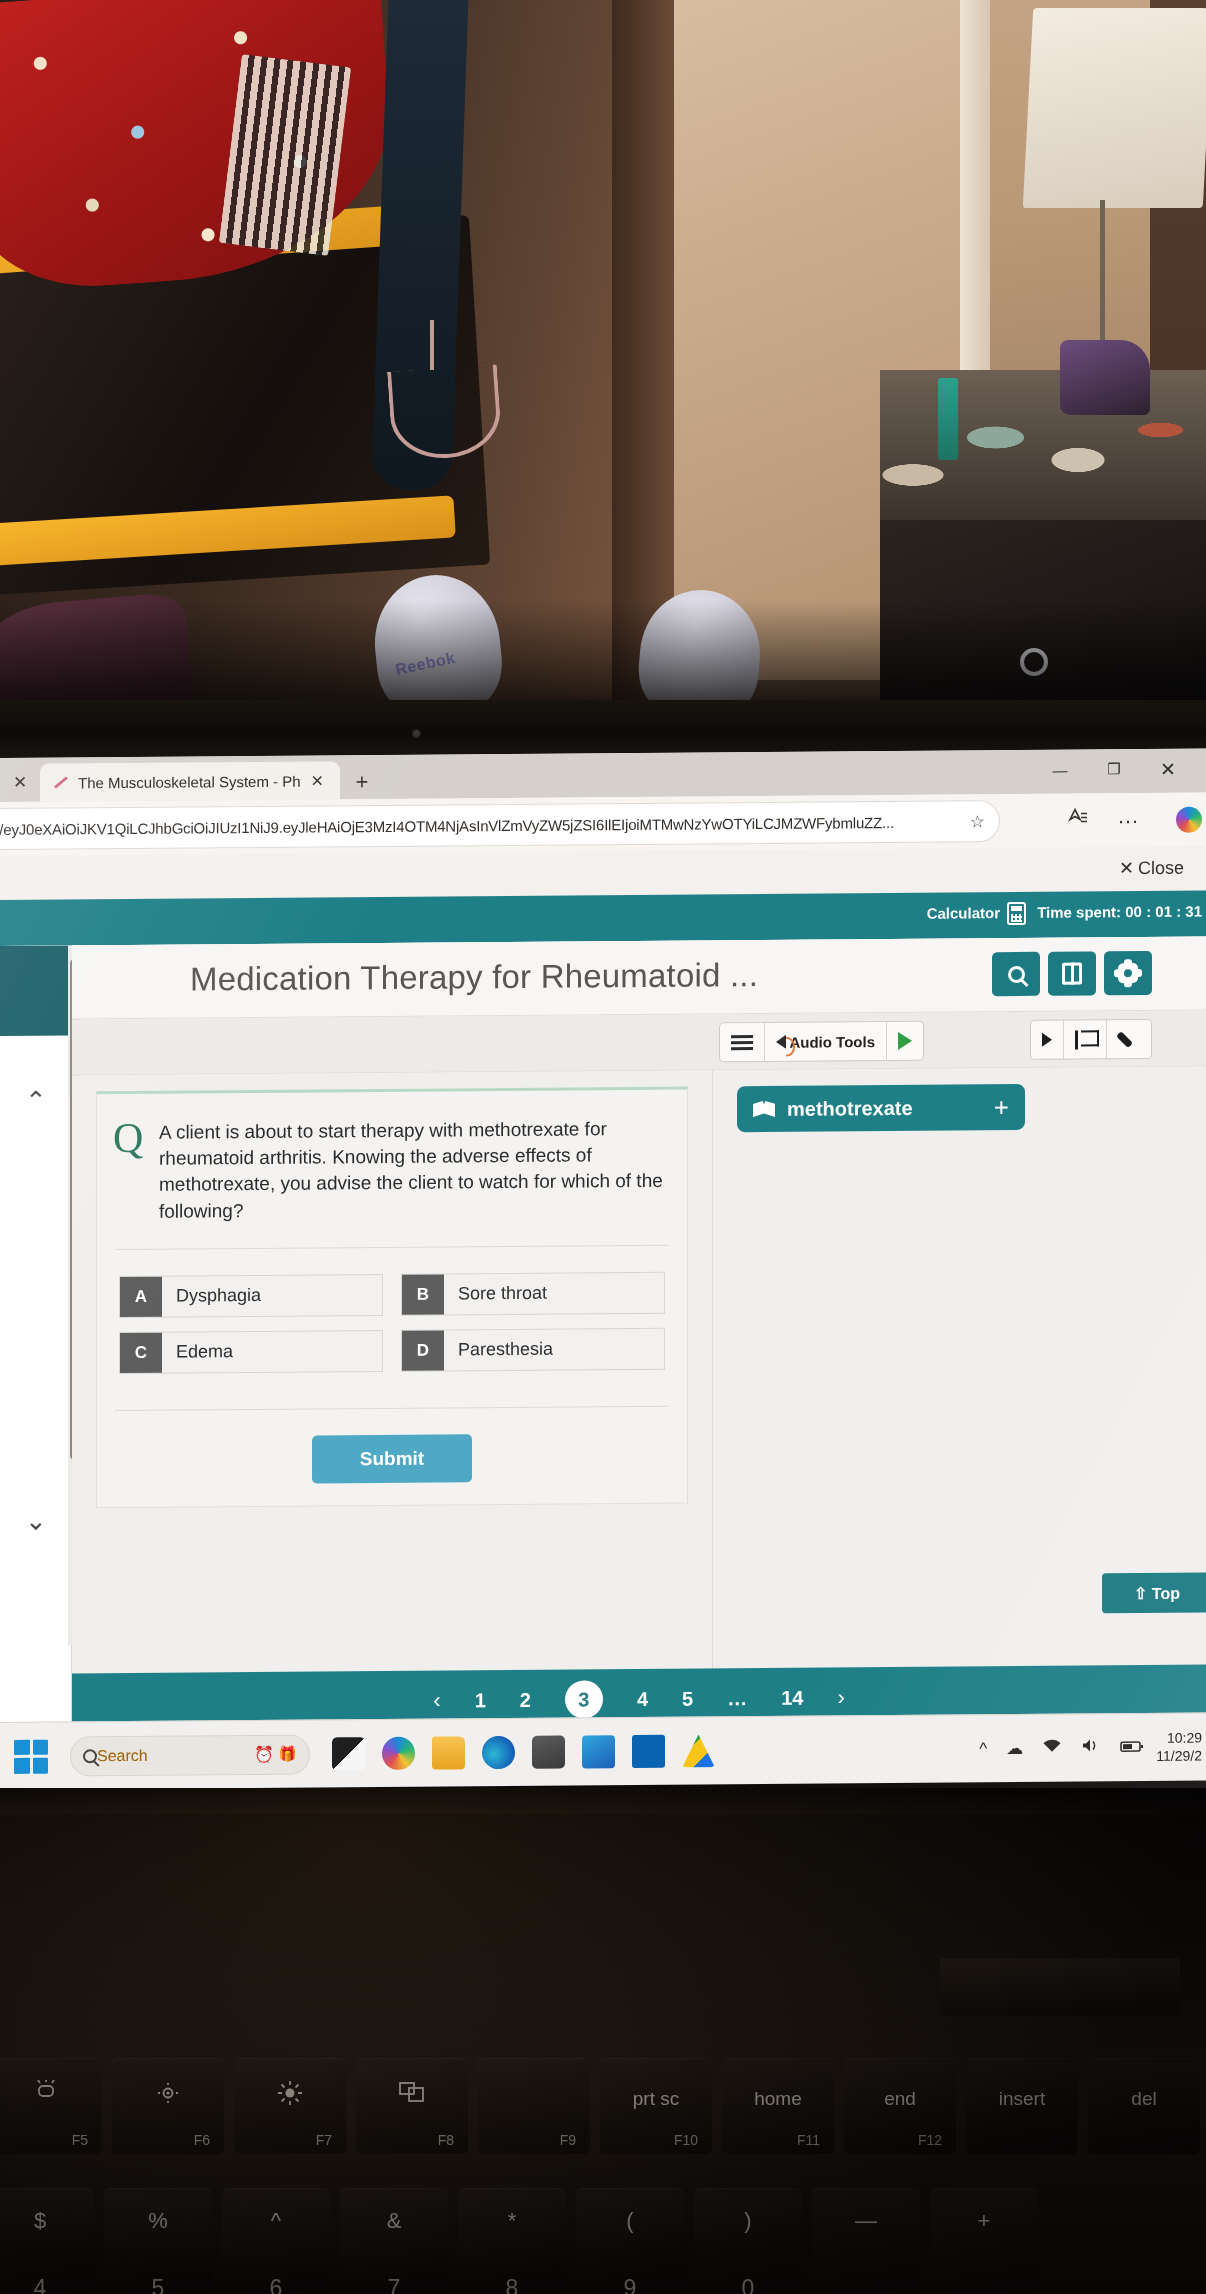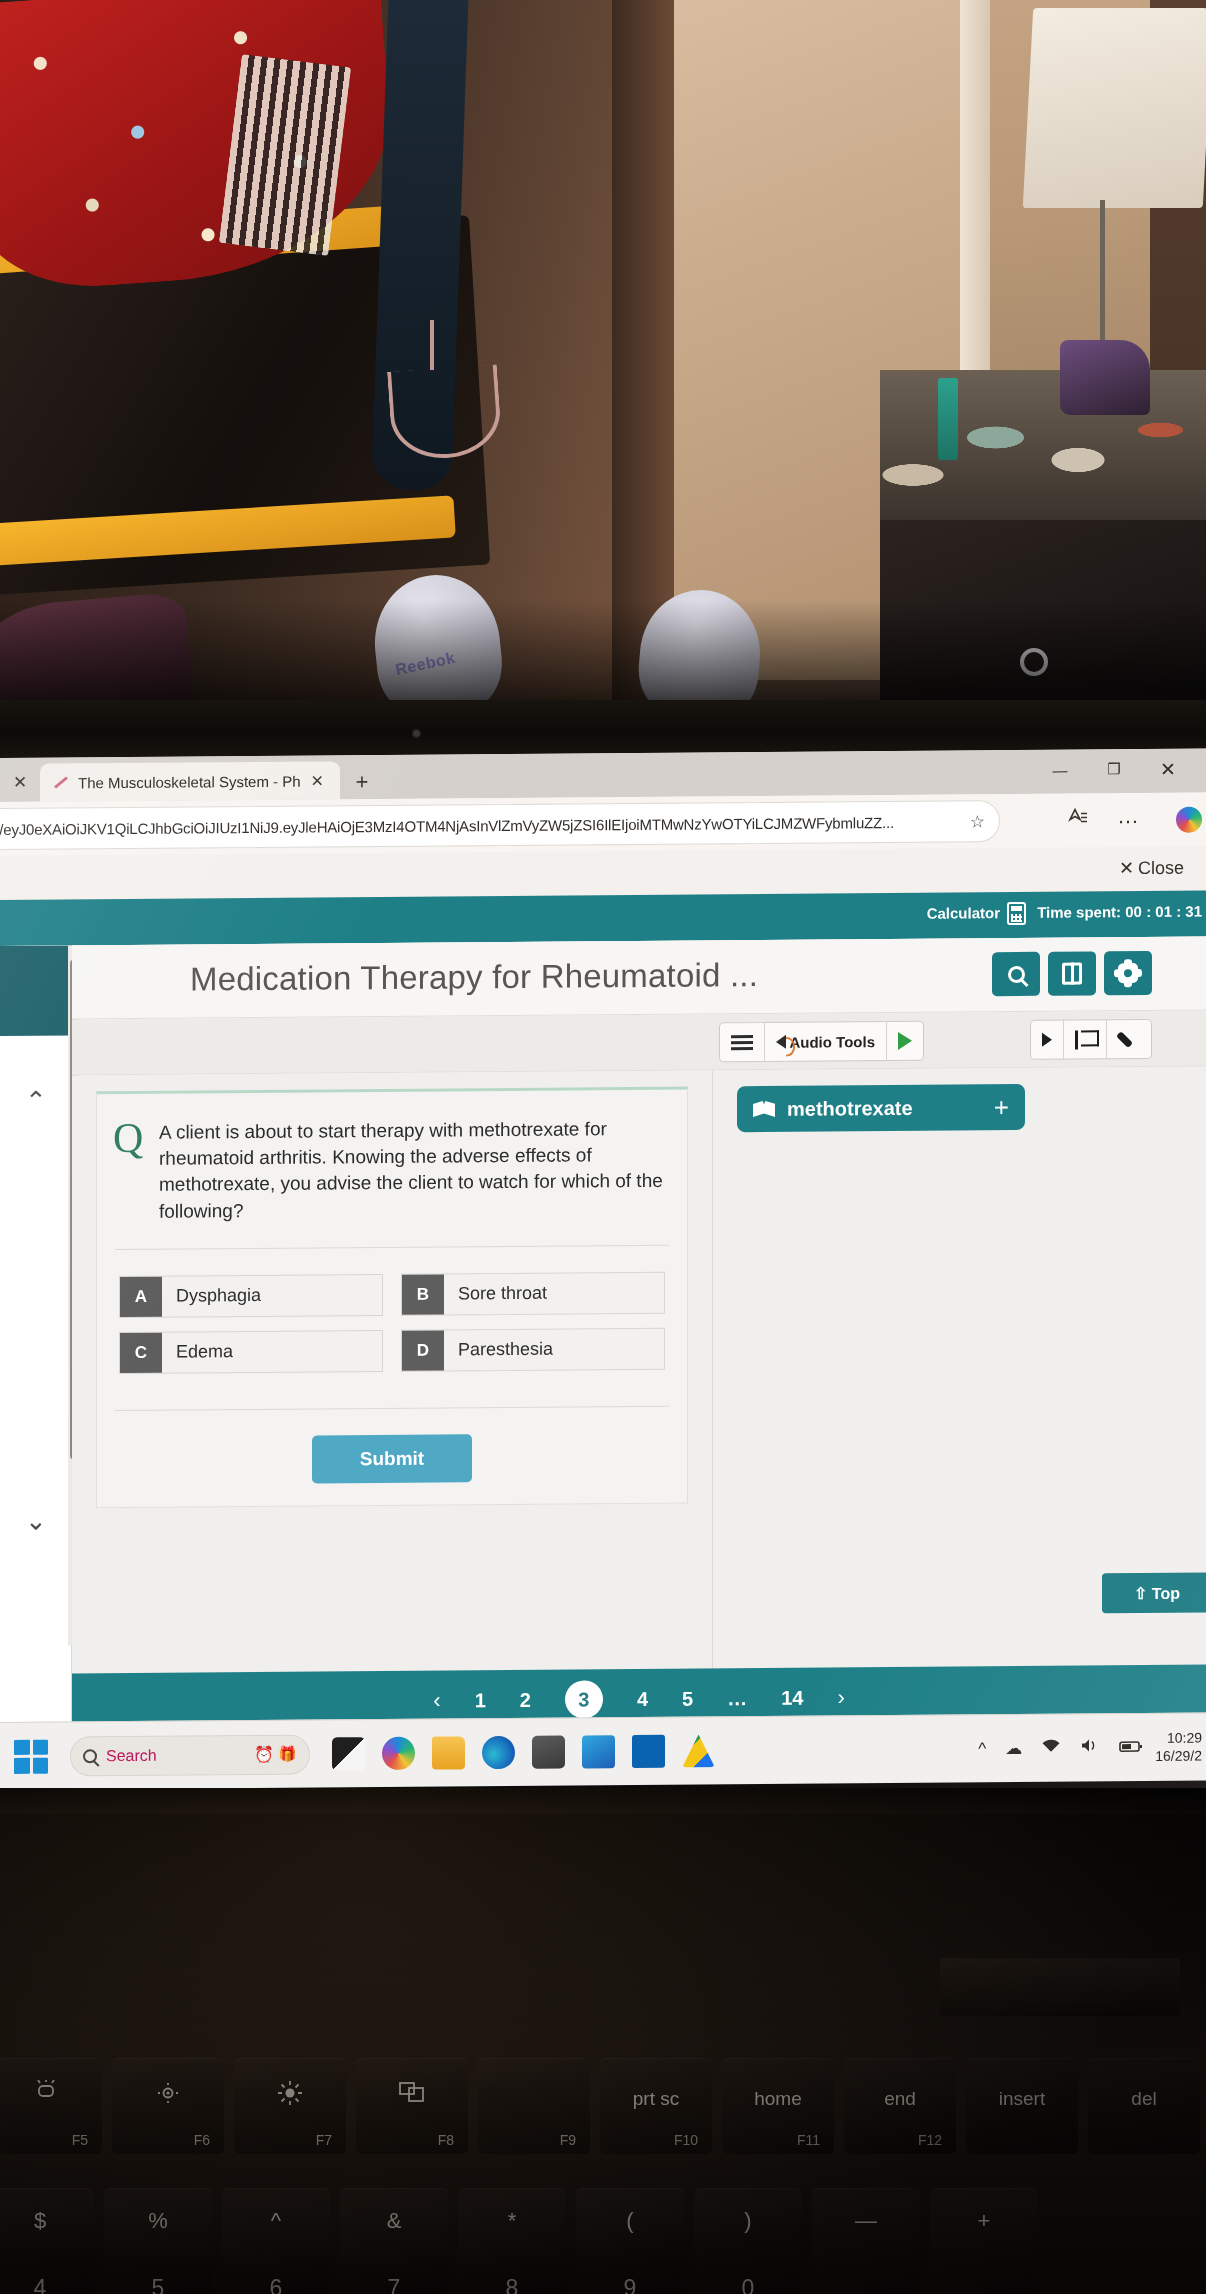--- a/index.html
+++ b/index.html
@@ -250,21 +250,21 @@
     background:#f2f0ee; transform: skewY(-0.45deg); transform-origin:left top;
     display:flex; align-items:center; border-top:1px solid #dad6d1; }
   .tb-start { margin-left:14px; width:34px; height:34px;
     display:grid; grid-template-columns:1fr 1fr; grid-template-rows:1fr 1fr; gap:3px; }
   .tb-start span { background:#1b8fd6; border-radius:1px; }
   .tb-search { margin-left:22px; width:240px; height:40px; background:#e9e6e2;
     border:1px solid #d8d4cf; border-radius:20px; display:flex; align-items:center; padding:0 12px; }
   .tb-mag { width:14px; height:14px; border:2px solid #4a4540; border-radius:50%; position:relative; }
   .tb-mag::after { content:""; position:absolute; right:-5px; bottom:-3px; width:8px; height:2px;
     background:#4a4540; transform:rotate(45deg); }
-  .tb-search-txt { font-size:16px; color:#be185d; margin-left:9px; }
+  .tb-search-txt { font-size:16px; color:#a16207; }
   .tb-clock { margin-left:auto; font-size:16px; }
   .tb-gift { font-size:15px; margin-left:4px; }
   .tb-apps { display:flex; align-items:center; gap:17px; margin-left:22px; }
   .ti { width:33px; height:33px; border-radius:5px; }
   .ti-taskview { background:linear-gradient(135deg,#1f1f1f 50%,#f5f5f5 50%); }
   .ti-copilot { background: conic-gradient(#1a8cd8,#2bb673,#f4c430,#e2504b,#8a4fd0,#1a8cd8); border-radius:50%; }
   .ti-folder { background:linear-gradient(180deg,#f6c453,#e8a321); border-radius:3px 6px 4px 4px; }
   .ti-edge { background: radial-gradient(circle at 35% 55%,#2bb9d4,#1460b8 70%,#0b3f86); border-radius:50%; }
   .ti-store { background:linear-gradient(160deg,#5c5c5c,#3a3a3a); }
   .ti-outlook { background:linear-gradient(150deg,#31a8e0,#1b5fb5); border-radius:4px; }
@@ -555,21 +555,21 @@
       <span class="tray-ic">
         <svg viewBox="0 0 24 14" width="24" height="14">
           <rect x="1" y="3" width="19" height="9" rx="2" fill="none" stroke="#33302c" stroke-width="1.6"></rect>
           <rect x="3" y="5" width="9" height="5" fill="#33302c"></rect>
           <rect x="21" y="6" width="2" height="3" fill="#33302c"></rect>
         </svg>
       </span>
     </div>
     <div class="tb-time">
       <div>10:29</div>
-      <div>16/29/2</div>
+      <div>11/29/2</div>
     </div>
   </div>
 
   <div class="base">
     <div class="hinge"></div>
     <div class="touchrim"></div>
   </div>
 
   <div class="keyrow krow-f">
     <div class="key kf">

